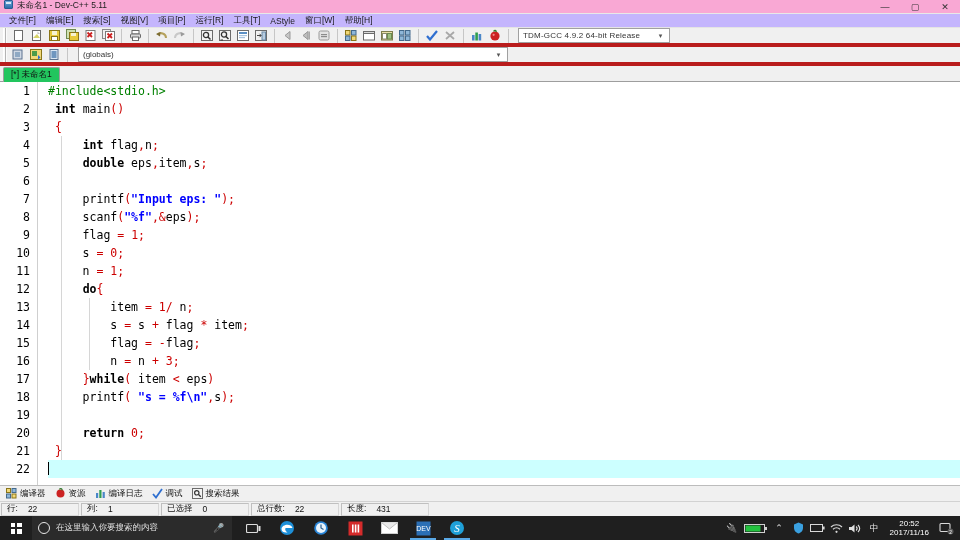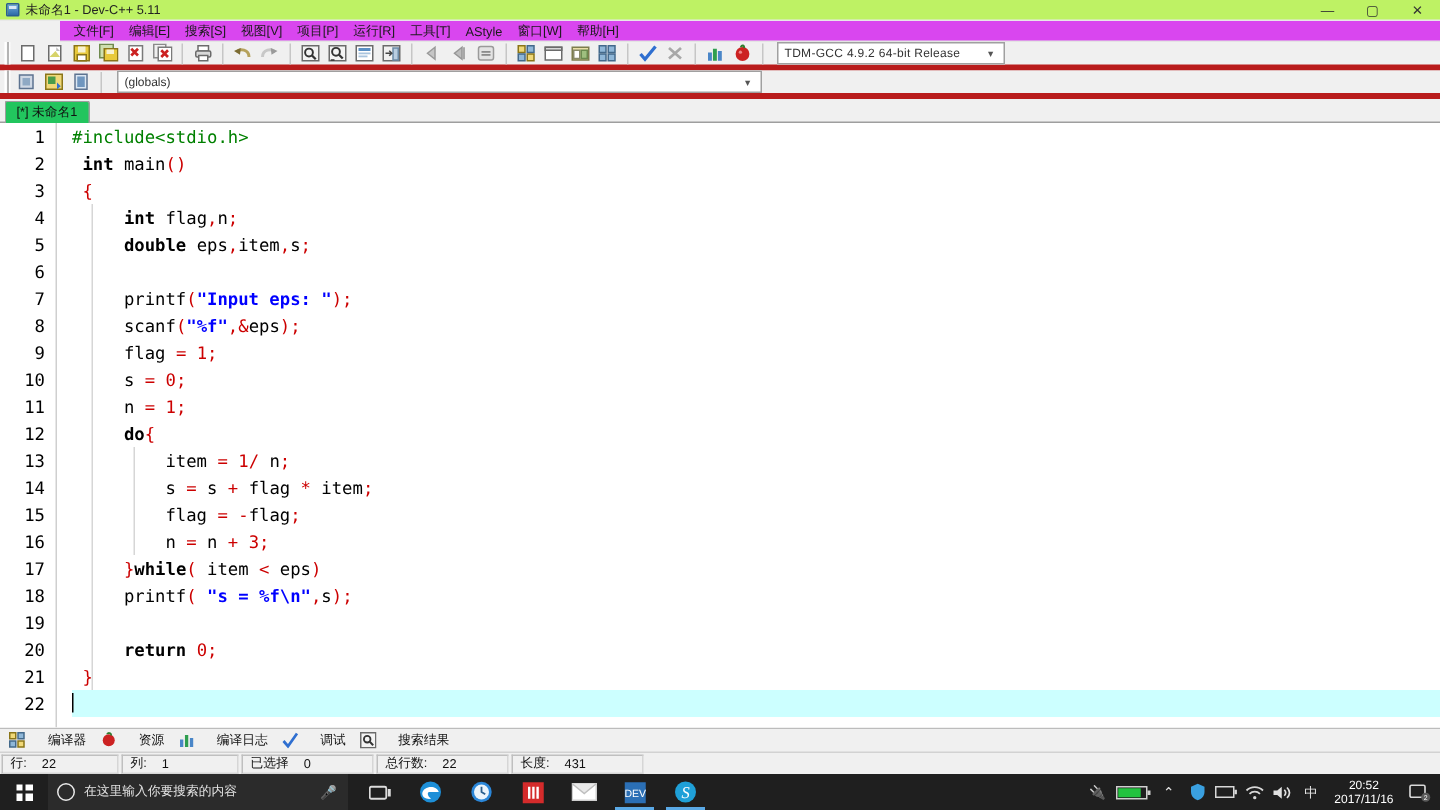--- a/index.html
+++ b/index.html
@@ -14,21 +14,21 @@
 
   
   .window {
     position: absolute; left: 0; top: 0; width: 960px; height: 516px;
     background: #f0f0f0;
     display: flex; flex-direction: column;
   }
 
   
   .titlebar {
-    height: 14px; background: #bef264; display: flex; align-items: center;
+    height: 14px; background: #f9a8d4; display: flex; align-items: flex-start;
     border-bottom: 1px solid #e8e8e8; flex: 0 0 auto; position: relative;
   }
   .tb-appicon {
     width: 9px; height: 9px; margin-left: 4px; margin-right: 4px;
     background: linear-gradient(#6ea8dc, #2f6ca8);
     border: 1px solid #2a5d92; border-radius: 1px; flex: 0 0 auto;
     position: relative;
   }
   .tb-appicon::after {
     content: ""; position: absolute; left: 1px; top: 1px; right: 1px; height: 2px;
@@ -36,22 +36,22 @@
   }
   .tb-title { font-size: 8.5px; color: #222; white-space: nowrap; letter-spacing: 0; }
   .tb-buttons { position: absolute; right: 0; top: 0; height: 14px; display: flex; }
   .tb-btn {
     width: 30px; height: 14px; display: flex; align-items: center; justify-content: center;
     font-size: 9px; color: #333; line-height: 1;
   }
 
   
   .menubar {
-    height: 14px; background: #d946ef; display: flex; align-items: center;
-    padding-left: 4px; flex: 0 0 auto; border-bottom: 1px solid #e4e4e4; margin-left: 40px;
+    height: 14px; background: #c4b5fd; display: flex; align-items: center;
+    padding-left: 4px; flex: 0 0 auto; border-bottom: 1px solid #e4e4e4;
   }
   .menu-item {
     font-size: 8.5px; color: #1a1a1a; padding: 0 5px; height: 14px;
     display: flex; align-items: center; white-space: nowrap; cursor: default;
   }
 
   
   .toolbar {
     height: 19px; background: #f0f0f0; display: flex; align-items: center;
     flex: 0 0 auto; border-bottom: 4px solid #b91c1c; padding-left: 2px;
@@ -141,21 +141,21 @@
     display: inline-block; width: 1px; height: 13px; background: #000;
     vertical-align: -2px; margin-left: 0px;
   }
 
   
   .panel-tabs {
     height: 16px; background: #f0f0f0; border-top: 1px solid #bcbcbc;
     display: flex; align-items: center; padding-left: 4px; flex: 0 0 auto; gap: 0;
   }
   .ptab {
-    display: flex; align-items: center; gap: 15px; padding: 0 7px 0 2px;
+    display: flex; align-items: center; gap: 3px; padding: 0 7px 0 2px;
     font-size: 8.5px; color: #111; height: 15px;
   }
   .ptab .pico { width: 11px; height: 11px; display: flex; align-items: center; justify-content: center; }
 
   
   .statusbar {
     height: 15px; background: #f0f0f0; border-top: 1px solid #d2d2d2;
     display: flex; align-items: center; flex: 0 0 auto;
   }
   .st-cell {

